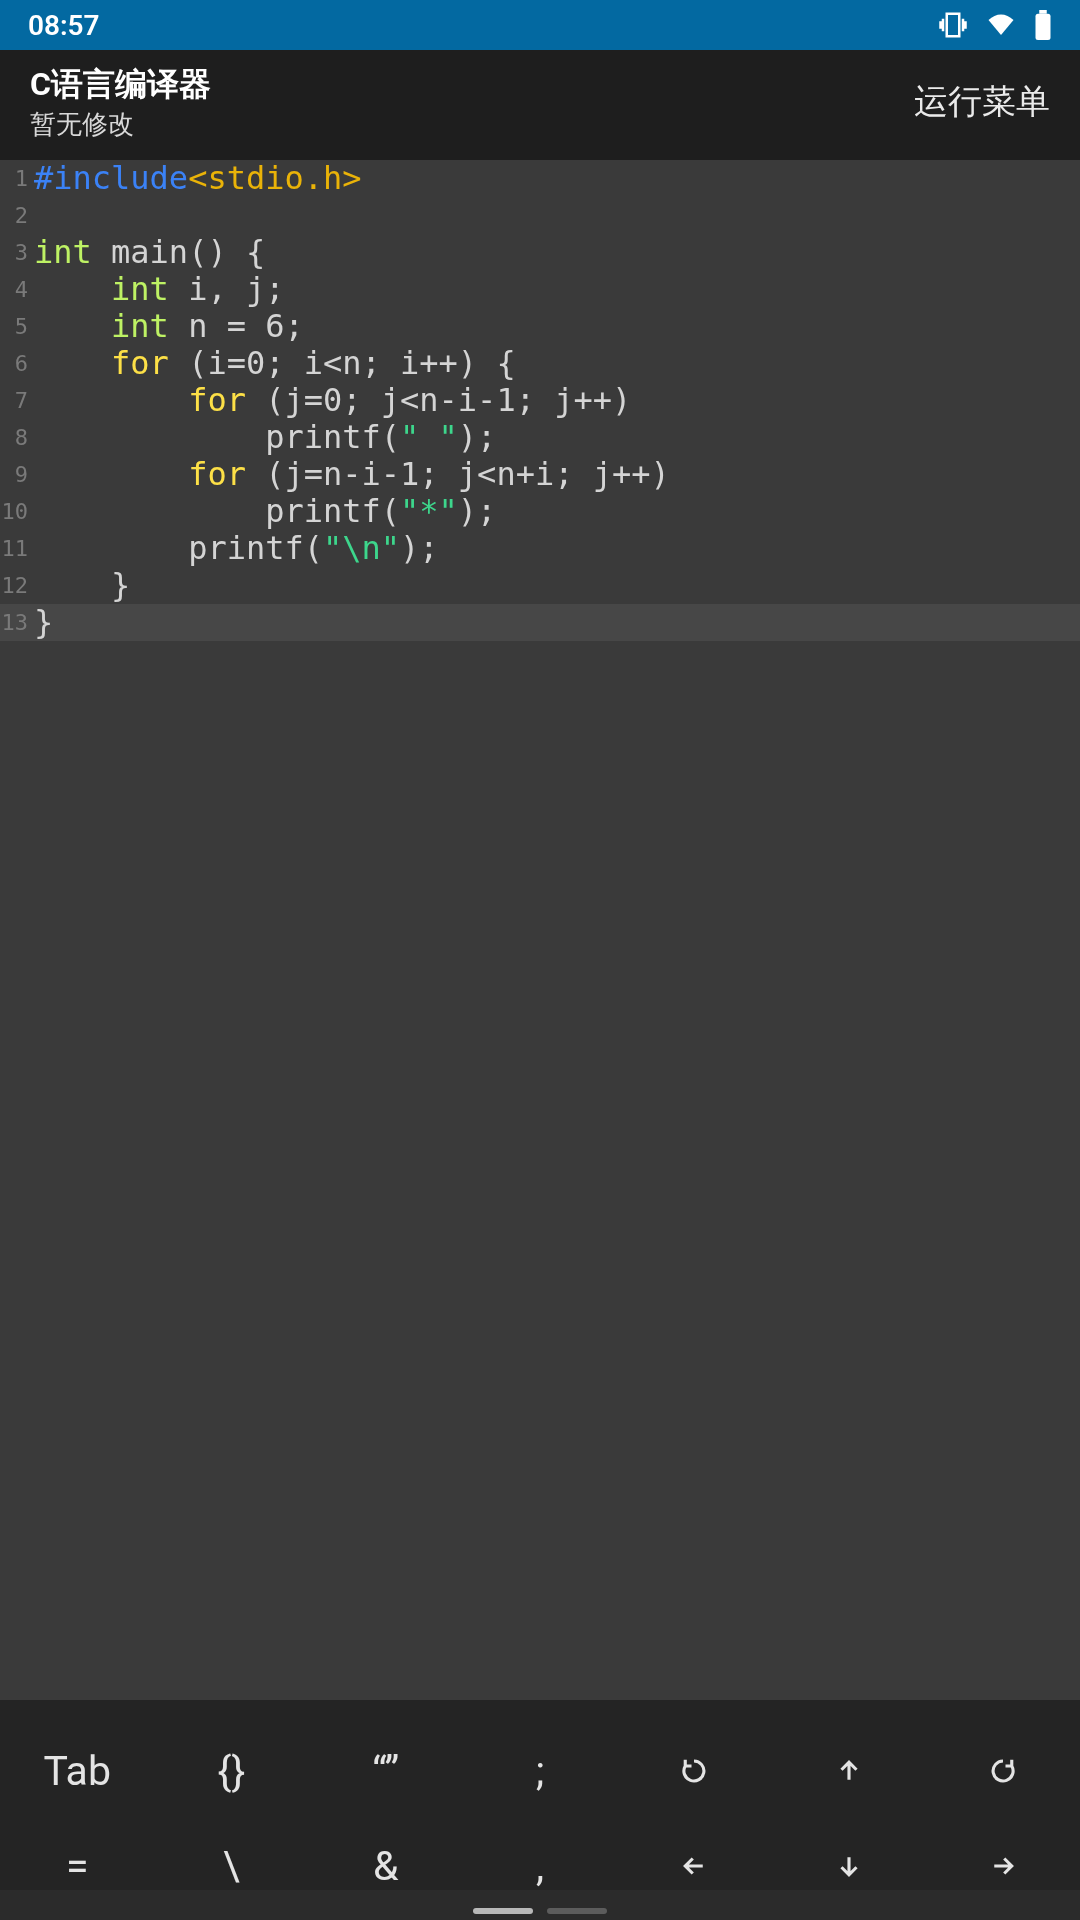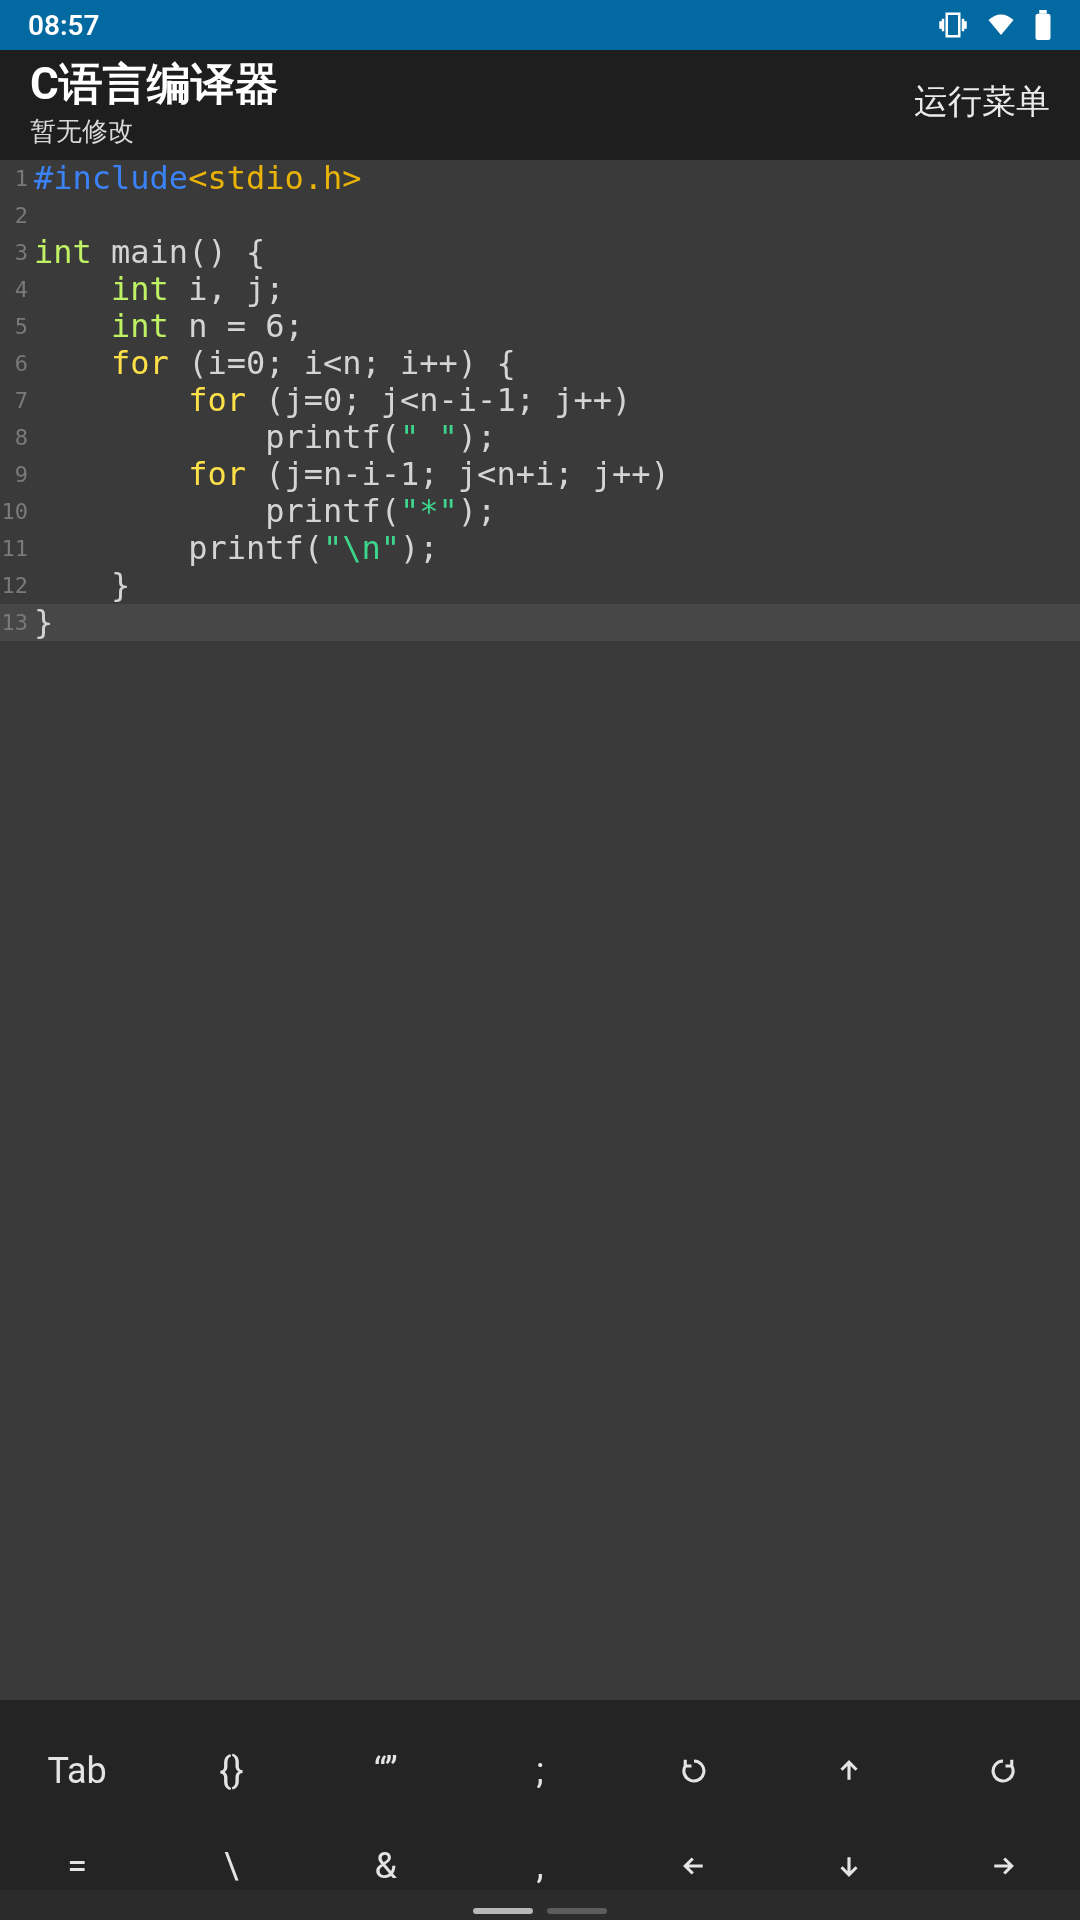--- a/index.html
+++ b/index.html
@@ -26,21 +26,21 @@
   .status-right svg { fill: #fff; }
   .app-bar {
     height: 110px;
     background: #1e1e1e;
     display: flex;
     align-items: center;
     justify-content: space-between;
     padding: 0 30px 6px 30px;
   }
   .title-block { display: flex; flex-direction: column; }
-  .app-title { font-size: 44px; font-weight: 700; color: #fff; }
+  .app-title { font-size: 32px; font-weight: 700; color: #fff; }
   .app-sub   { font-size: 26px; color: #d8d8d8; }
   .app-actions { display: flex; font-size: 34px; color: #eaeaea; }
   .app-actions span { cursor: pointer; }
 
   .editor {
     background: #3a3a3a;
     height: calc(1920px - 50px - 110px - 190px - 30px);
     font-family: "Menlo","Consolas",monospace;
     font-size: 32px;
     line-height: 37px;
@@ -73,21 +73,21 @@
     background: #242424;
     display: flex;
     flex-direction: column;
   }
   .key-row { flex: 1; display: flex; }
   .key {
     flex: 1;
     display: flex;
     align-items: center;
     justify-content: center;
-    font-size: 36px;
+    font-size: 41px;
     color: #e4e4e4;
     cursor: pointer;
     margin-top: 46px;
   }
   .key svg { stroke: #e4e4e4; fill: none; stroke-width: 2.5; }
 
   .home-indicator {
     position: absolute;
     bottom: 6px;
     left: 50%;

